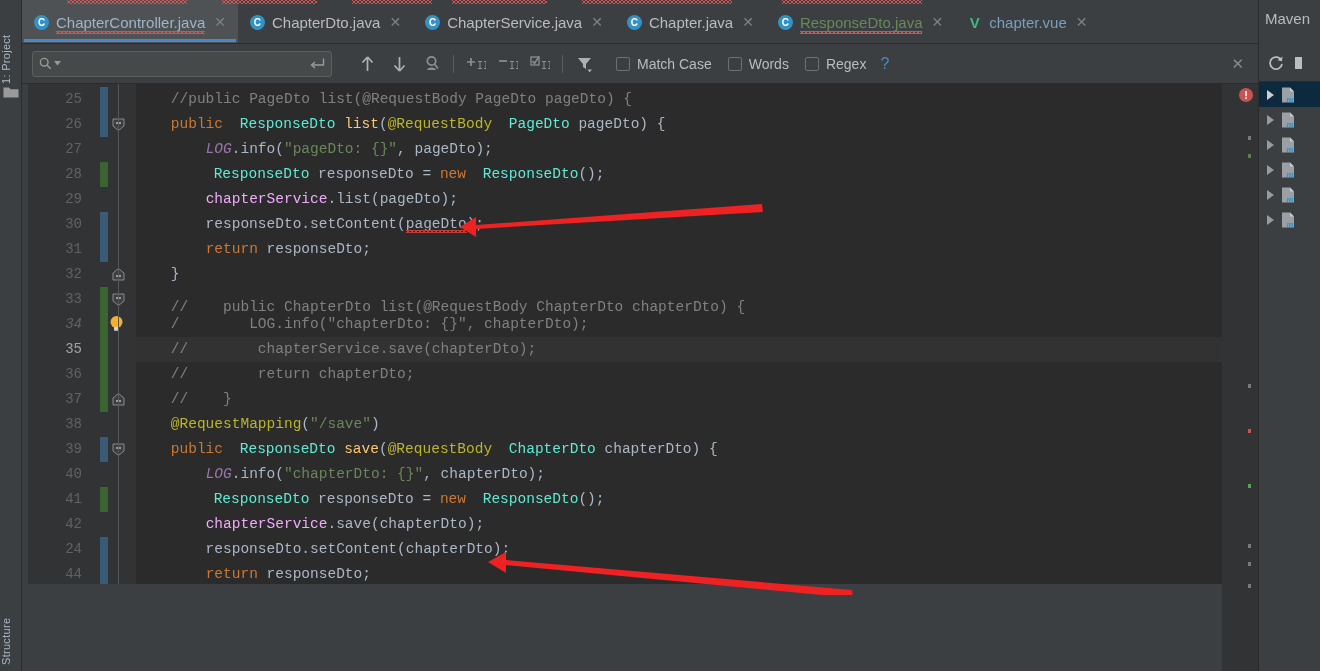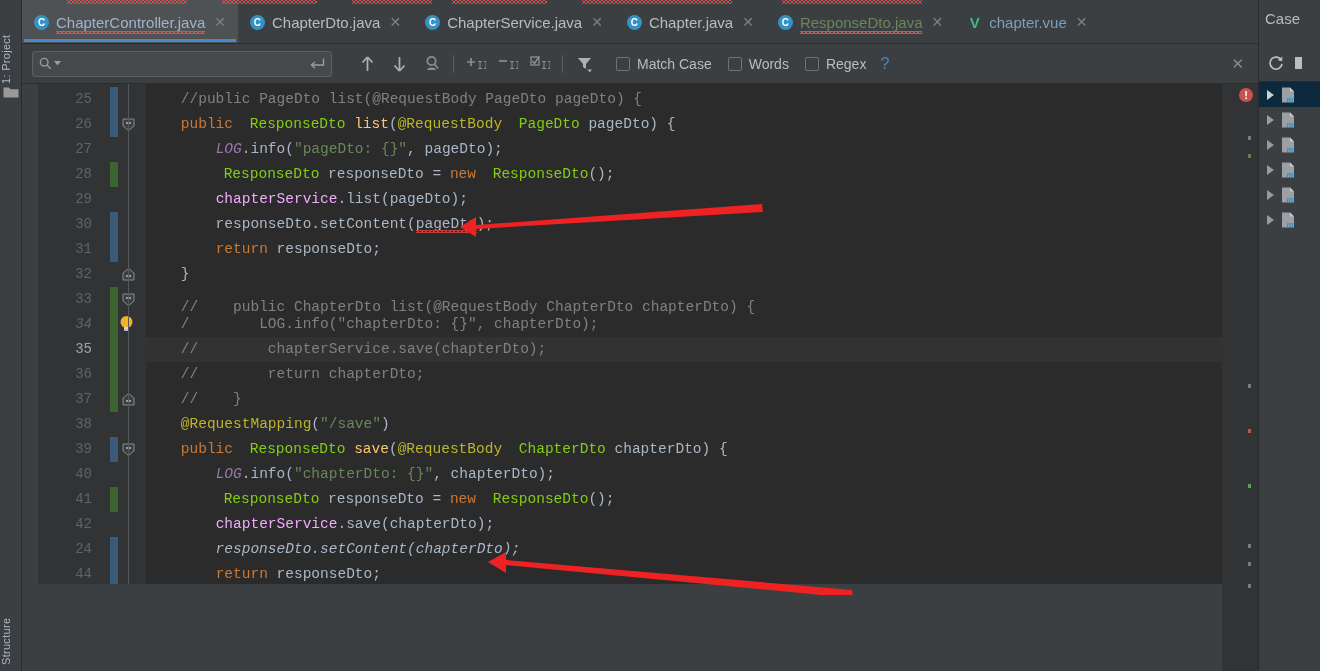--- a/index.html
+++ b/index.html
@@ -104,21 +104,21 @@
   }
   .chk-label { font-size: 14px; color: #bbbbbb; white-space: nowrap; }
   #help-q { color: #4a88c7; font-size: 16px; margin-left: 12px; cursor: pointer; }
   #find-close {
     position: absolute; right: 14px; top: 50%; transform: translateY(-50%);
     color: #8a8a8a; font-size: 15px; cursor: pointer;
   }
 
   
   #editor {
-    position: absolute; left: 38px; top: 84px; width: 1236px; height: 500px;
+    position: absolute; left: 28px; top: 84px; width: 1236px; height: 500px;
     background: #2b2b2b; overflow: hidden;
   }
   #gutter {
     position: absolute; left: 0; top: 0; width: 108px; height: 587px;
     background: #313335;
   }
   #gutter-divider {
     position: absolute; left: 90px; top: 0; width: 1px; height: 587px; background: #555759;
   }
   .ln {
@@ -140,21 +140,21 @@
   #code {
     position: absolute; left: 108px; top: 0; right: 0; height: 587px;
   }
   .cl {
     position: absolute; left: 0; right: 0; height: 25px; line-height: 25px;
     font-family: "Liberation Mono", monospace; font-size: 14.5px;
     white-space: pre; color: #a9b7c6;
   }
   .cl.cursorline { background: #323232; }
   .kw   { color: #cc7832; }
-  .typ  { color: #84cc16; padding-left: 8px; }
+  .typ  { color: #5eead4; padding-left: 8px; }
   .mth  { color: #ffc66d; }
   .ann  { color: #bbb529; }
   .str  { color: #6a8759; }
   .cmt  { color: #808080; }
   .fld  { color: #f0abfc; margin-top: 28px; }
   .stat { color: #9876aa; font-style: italic; }
   .err-squiggle {
     position: relative;
   }
   .err-squiggle::after {
@@ -424,42 +424,42 @@
         <div class="cl" style="top: 203px; margin-top: 8px;"><span>    <span class="cmt">//    public ChapterDto list(@RequestBody ChapterDto chapterDto) {</span></span></div>
         <div class="cl" style="top: 228px;"><span>    <span class="cmt">/        LOG.info("chapterDto: {}", chapterDto);</span></span></div>
         <div class="cl cursorline" style="top: 253px;"><span>    <span class="cmt">//        chapterService.save(chapterDto);</span></span></div>
         <div class="cl" style="top: 278px;"><span>    <span class="cmt">//        return chapterDto;</span></span></div>
         <div class="cl" style="top: 303px;"><span>    <span class="cmt">//    }</span></span></div>
         <div class="cl" style="top: 328px;"><span>    <span class="ann">@RequestMapping</span>(<span class="str">"/save"</span>)</span></div>
         <div class="cl" style="top: 353px;"><span>    <span class="kw">public</span> <span class="typ">ResponseDto</span> <span class="mth">save</span>(<span class="ann">@RequestBody</span> <span class="typ">ChapterDto</span> chapterDto) {</span></div>
         <div class="cl" style="top: 378px;"><span>        <span class="stat">LOG</span>.info(<span class="str">"chapterDto: {}"</span>, chapterDto);</span></div>
         <div class="cl" style="top: 403px;"><span>        <span class="typ">ResponseDto</span> responseDto = <span class="kw">new</span> <span class="typ">ResponseDto</span>();</span></div>
         <div class="cl" style="top: 428px;"><span>        <span class="fld">chapterService</span>.save(chapterDto);</span></div>
-        <div class="cl" style="top: 453px; font-style: italic;"><span>        responseDto.setContent(chapterDto);</span></div>
+        <div class="cl" style="top: 453px;"><span>        responseDto.setContent(chapterDto);</span></div>
         <div class="cl" style="top: 478px;"><span>        <span class="kw">return</span> responseDto;</span></div>
         <div class="cl" style="top: 503px;"><span>    }</span></div>
         <div class="cl" style="top: 528px;"><span>    </span></div>
         <div class="cl" style="top: 553px;"><span>    <span class="typ">}</span></span></div>
       </div>
   </div>
 
   <div id="errstripe">
     <div id="err-badge">!</div>
   <div class="stripe-mark" style="top: 52px; left: 26px; background: rgb(122, 122, 122);"></div>
       <div class="stripe-mark" style="top: 70px; left: 26px; background: rgb(95, 127, 79);"></div>
       <div class="stripe-mark" style="top: 300px; left: 26px; background: rgb(122, 122, 122);"></div>
       <div class="stripe-mark" style="top: 345px; left: 26px; background: rgb(199, 84, 80);"></div>
       <div class="stripe-mark" style="top: 400px; left: 26px; background: rgb(95, 158, 85);"></div>
       <div class="stripe-mark" style="top: 460px; left: 26px; background: rgb(122, 122, 122);"></div>
       <div class="stripe-mark" style="top: 478px; left: 26px; background: rgb(122, 122, 122);"></div>
       <div class="stripe-mark" style="top: 500px; left: 26px; background: rgb(122, 122, 122);"></div>
     </div>
 
   <div id="maven-strip">
-    <div id="maven-title">Case</div>
+    <div id="maven-title">Maven</div>
     <div id="maven-toolbar">
       <svg width="18" height="18" viewBox="0 0 18 18">
         <path d="M14.5 6.5 A6 6 0 1 0 15 10" fill="none" stroke="#bdbdbd" stroke-width="1.7"></path>
         <path d="M15.5 2.5 L15.0 7.2 L10.6 6.2 Z" fill="#bdbdbd"></path>
       </svg>
       <svg width="14" height="18" viewBox="0 0 14 18">
         <rect x="4" y="3" width="7" height="12" fill="#bdbdbd"></rect>
       </svg>
     </div>
     <div id="maven-tree">

